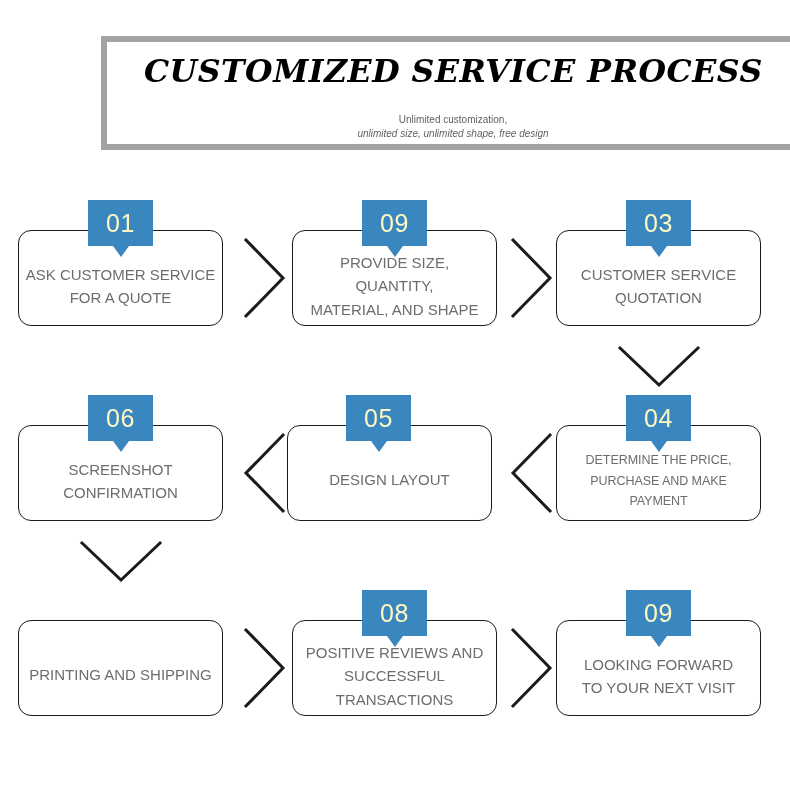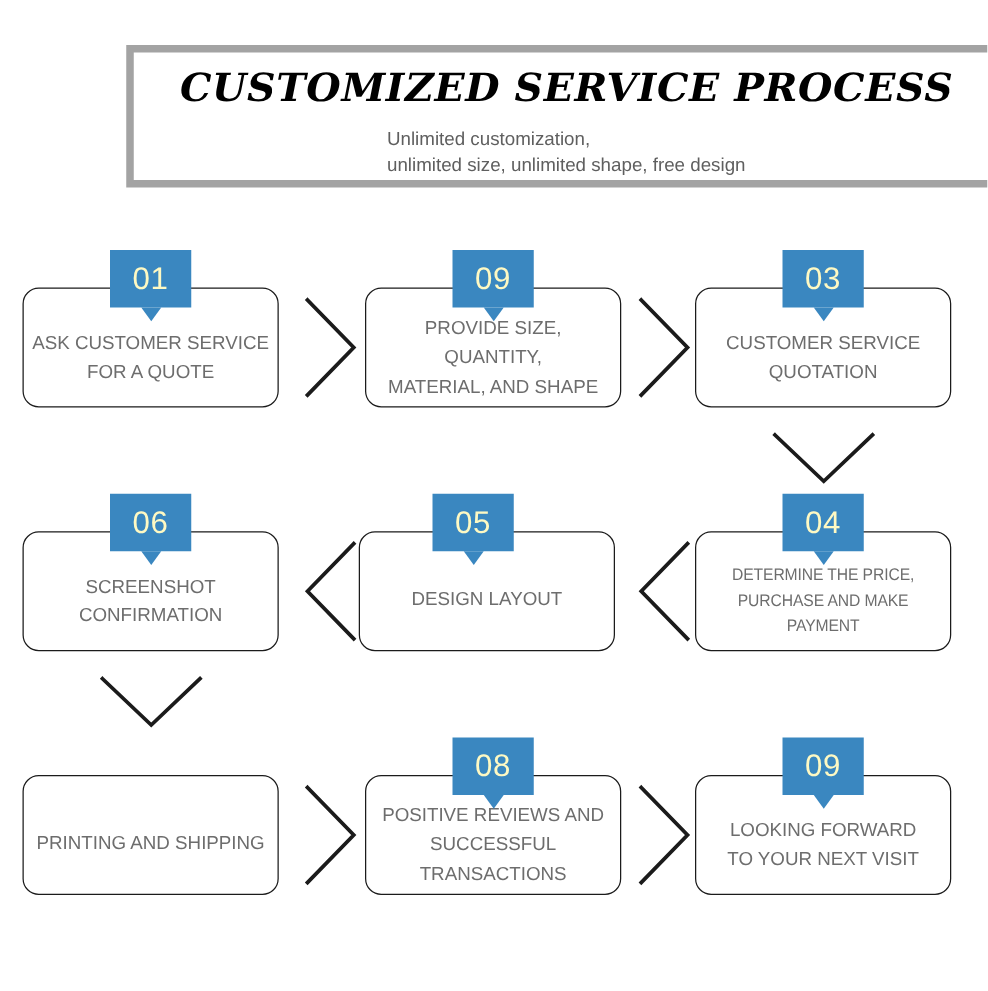--- a/index.html
+++ b/index.html
@@ -40,28 +40,28 @@
     font-weight: bold;
     font-style: italic;
     font-size: 31px;
     letter-spacing: 0.5px;
     color: #000000;
     white-space: nowrap;
     line-height: 1.18;
     transform: scaleX(1.02);
   }
   .header-sub {
-    margin-top: 11px;
-    font-family: "Liberation Sans", sans-serif;
-    font-size: 15px;
+    margin-top: 23px;
+    font-family: "Liberation Sans", sans-serif;
+    font-size: 10px;
     color: #5f5f5f;
-    text-align: left;
+    text-align: center;
     line-height: 1.45;
   }
-  .header-sub .l2 { display: block; }
+  .header-sub .l2 { display: block; font-style: italic; }
 
   
   .pbox {
     position: absolute;
     width: 205px;
     height: 96px;
     border: 1.6px solid #1b1b1b;
     border-radius: 13px;
     box-sizing: border-box;
     background: #ffffff;

